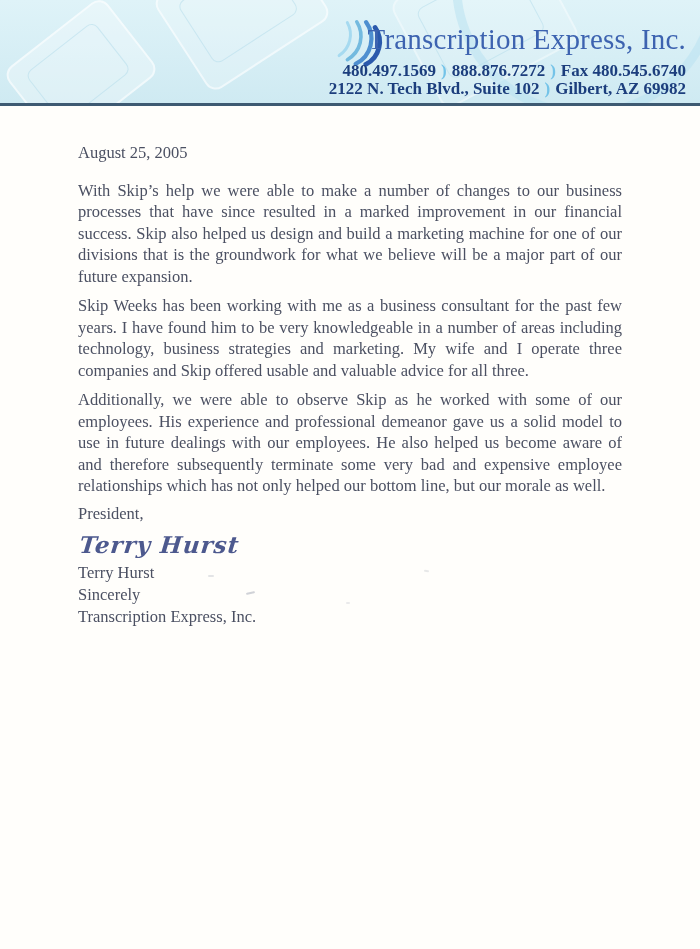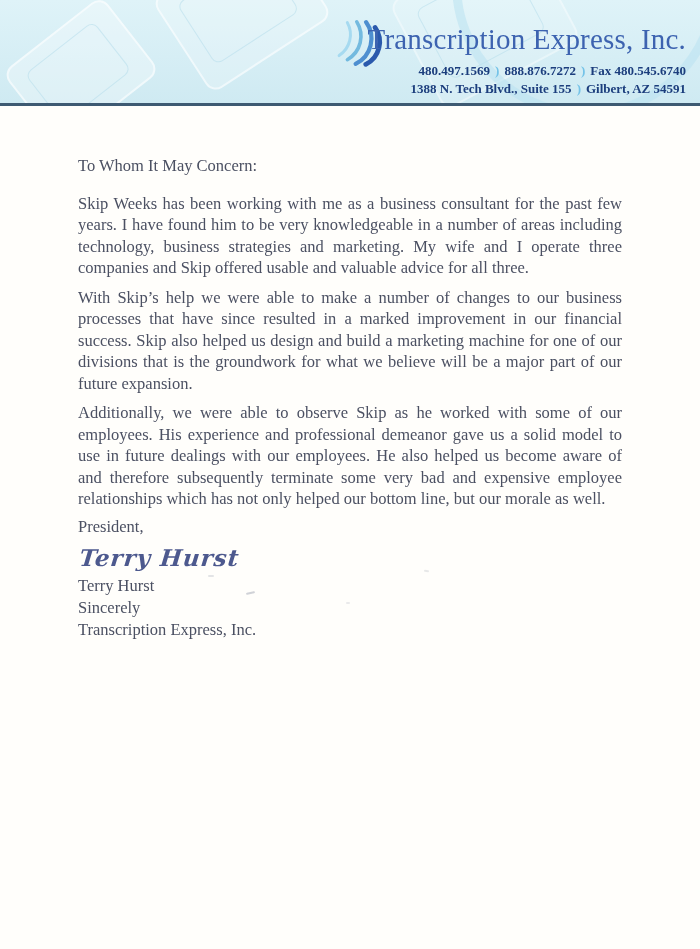--- a/index.html
+++ b/index.html
@@ -39,21 +39,21 @@
 
   .company-name {
     position: absolute; right: 14px; top: 23px;
     font-size: 29px; letter-spacing: 0.2px;
     color: #3d63b0;
     white-space: nowrap;
   }
   .contact {
     position: absolute; right: 14px; top: 62px;
     text-align: right;
-    font-size: 13px; font-weight: bold;
+    font-size: 17px; font-weight: bold;
     color: #1c3e7d;
     line-height: 18px;
     white-space: nowrap;
   }
   .contact .sep {
     color: #74c3e8; font-weight: bold;
     margin: 0 5px;
   }
 
   
@@ -118,31 +118,31 @@
     </g>
   </svg>
 
   <div class="company-name">Transcription Express, Inc.</div>
 
   <div class="contact">
     <div>
       <span>480.497.1569</span><span class="sep">)</span><span>888.876.7272</span><span class="sep">)</span><span>Fax 480.545.6740</span>
     </div>
     <div>
-      <span>1388 N. Tech Blvd., Suite 155</span><span class="sep">)</span><span>Gilbert, AZ 54591</span>
+      <span>2122 N. Tech Blvd., Suite 102</span><span class="sep">)</span><span>Gilbert, AZ 69982</span>
     </div>
   </div>
 </div>
 
 <div class="letter">
+  <div class="date">August 25, 2005</div>
 
-  <div class="salutation">To Whom It May Concern:</div>
 
+  <p class="para">With Skip’s help we were able to make a number of changes to our business processes that have since resulted in a marked improvement in our financial success.  Skip also helped us design and build a marketing machine for one of our divisions that is the groundwork for what we believe will be a major part of our future expansion.</p>
   <p class="para">Skip Weeks has been working with me as a business consultant for the past few years.  I have found him to be very knowledgeable in a number of areas including technology, business strategies and marketing.  My wife and I operate three companies and Skip offered usable and valuable advice for all three.</p>
-  <p class="para">With Skip’s help we were able to make a number of changes to our business processes that have since resulted in a marked improvement in our financial success.  Skip also helped us design and build a marketing machine for one of our divisions that is the groundwork for what we believe will be a major part of our future expansion.</p>
   <p class="para">Additionally, we were able to observe Skip as he worked with some of our employees.  His experience and professional demeanor gave us a solid model to use in future dealings with our employees.  He also helped us become aware of and therefore subsequently terminate some very bad and expensive employee relationships which has not only helped our bottom line, but our morale as well.</p>
 
   <div class="closing closing-line">President,</div>
 
   <div class="signature-script">Terry Hurst</div>
 
   <div class="signer-block">
     <div>Terry Hurst</div>
     <div>Sincerely</div>
     <div>Transcription Express, Inc.</div>

